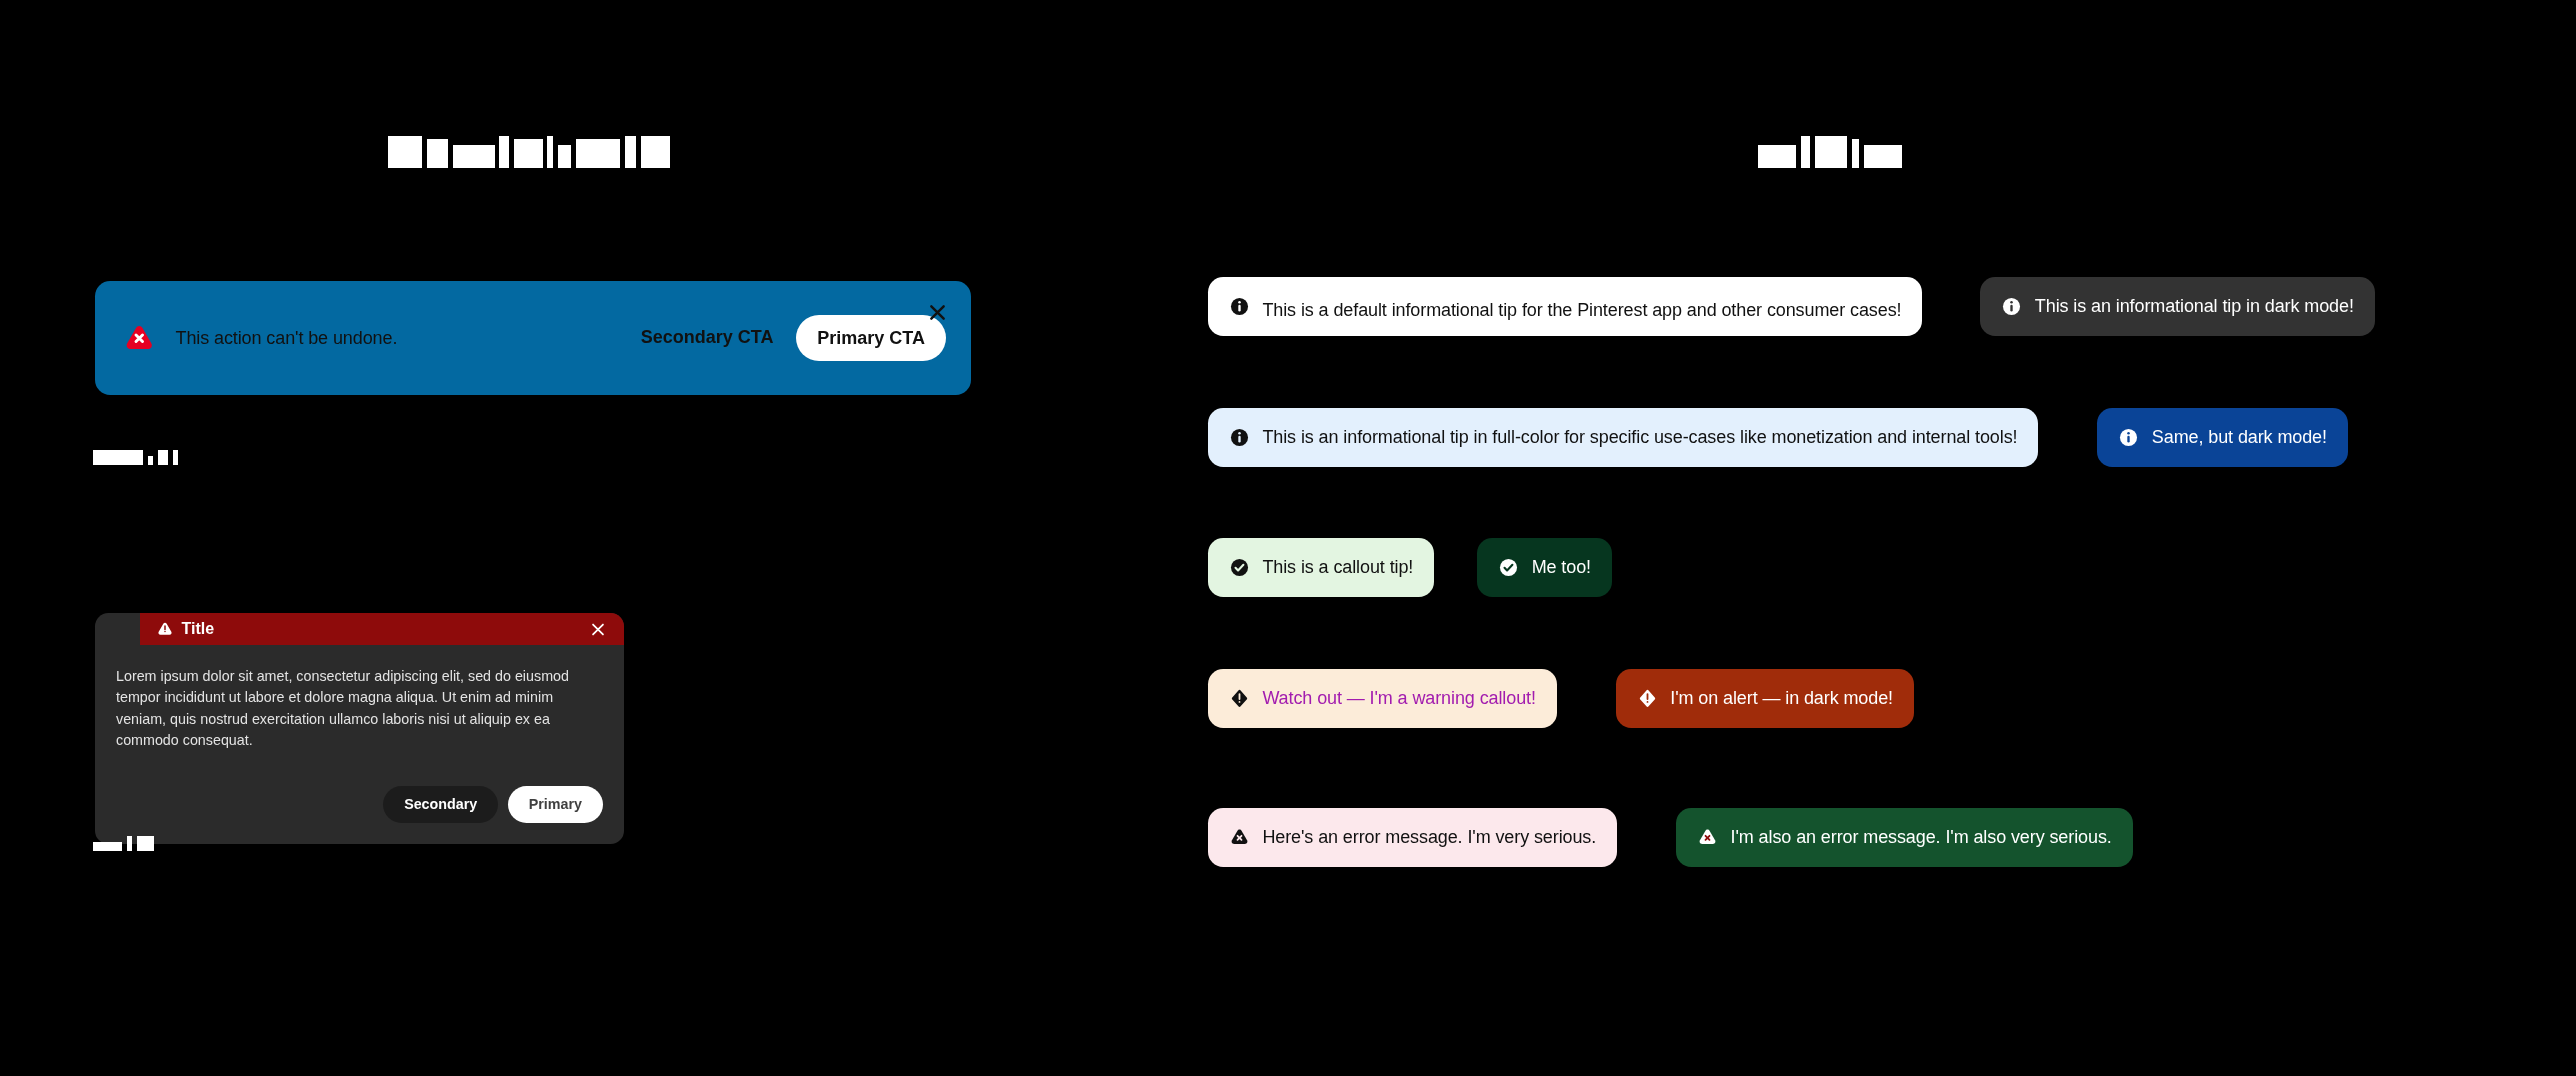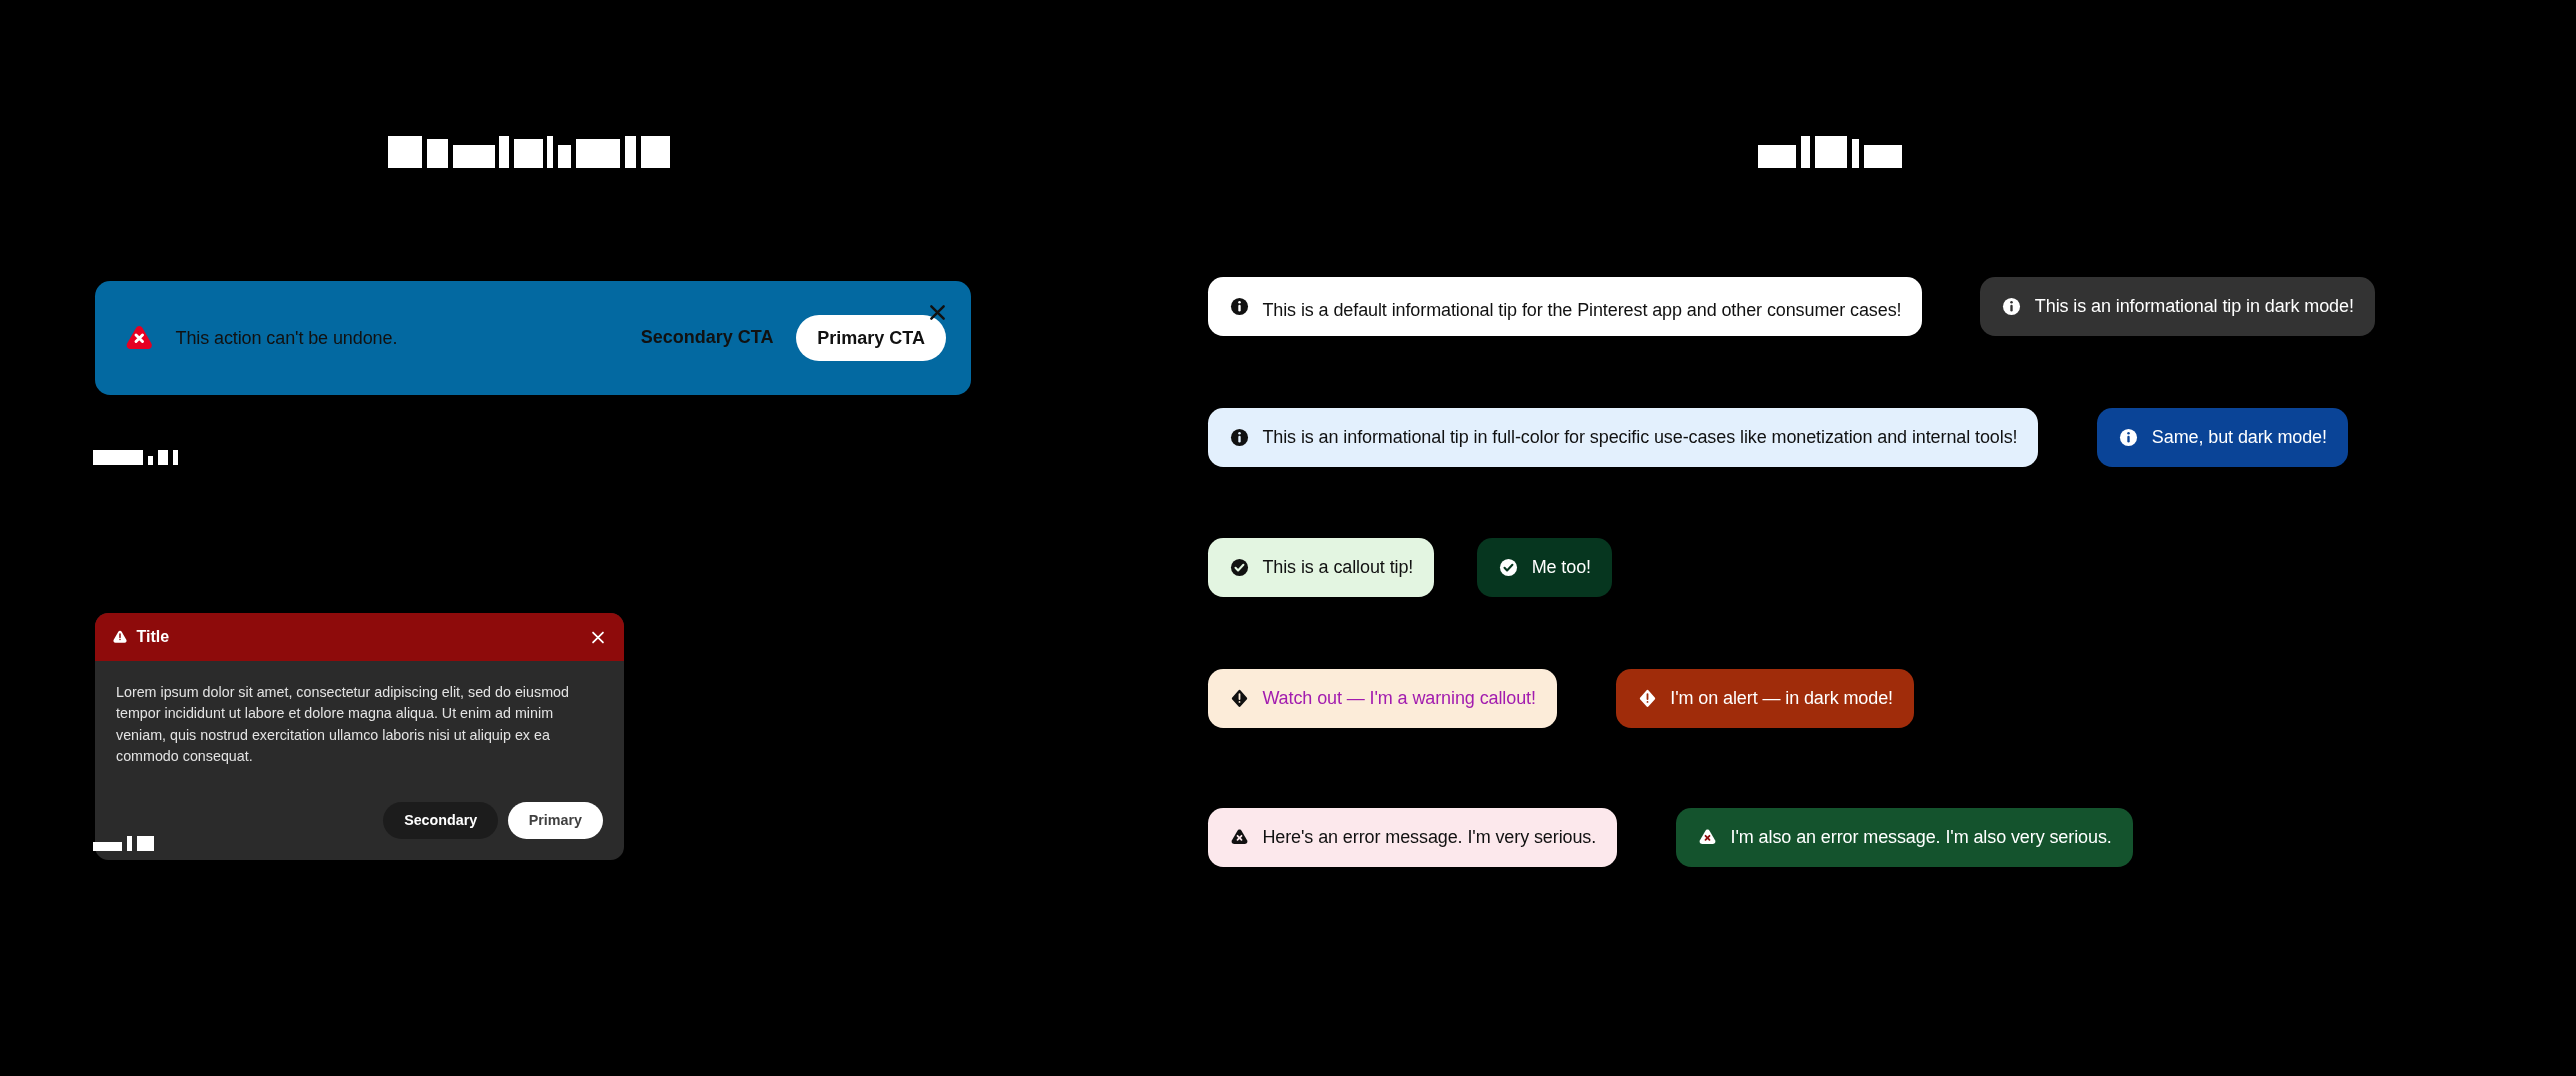--- a/index.html
+++ b/index.html
@@ -114,25 +114,26 @@
     position: absolute;
     left: 95px;
     top: 613px;
     width: 529px;
     border-radius: 13.3px;
     overflow: hidden;
     background: #2b2b2b;
   }
   .modal-header {
     background: #8e0b0b;
-    height: 48px;
+    height: 32px;
     display: flex;
     align-items: center;
     padding: 0 17px 0 17px;
     position: relative;
+    margin-left: 45px;
   }
   .modal-header-title {
     color: #ffffff;
     font-size: 16px;
     font-weight: bold;
     margin-left: 8.6px;
   }
   .modal-close {
     position: absolute;
     right: 15.2px;

